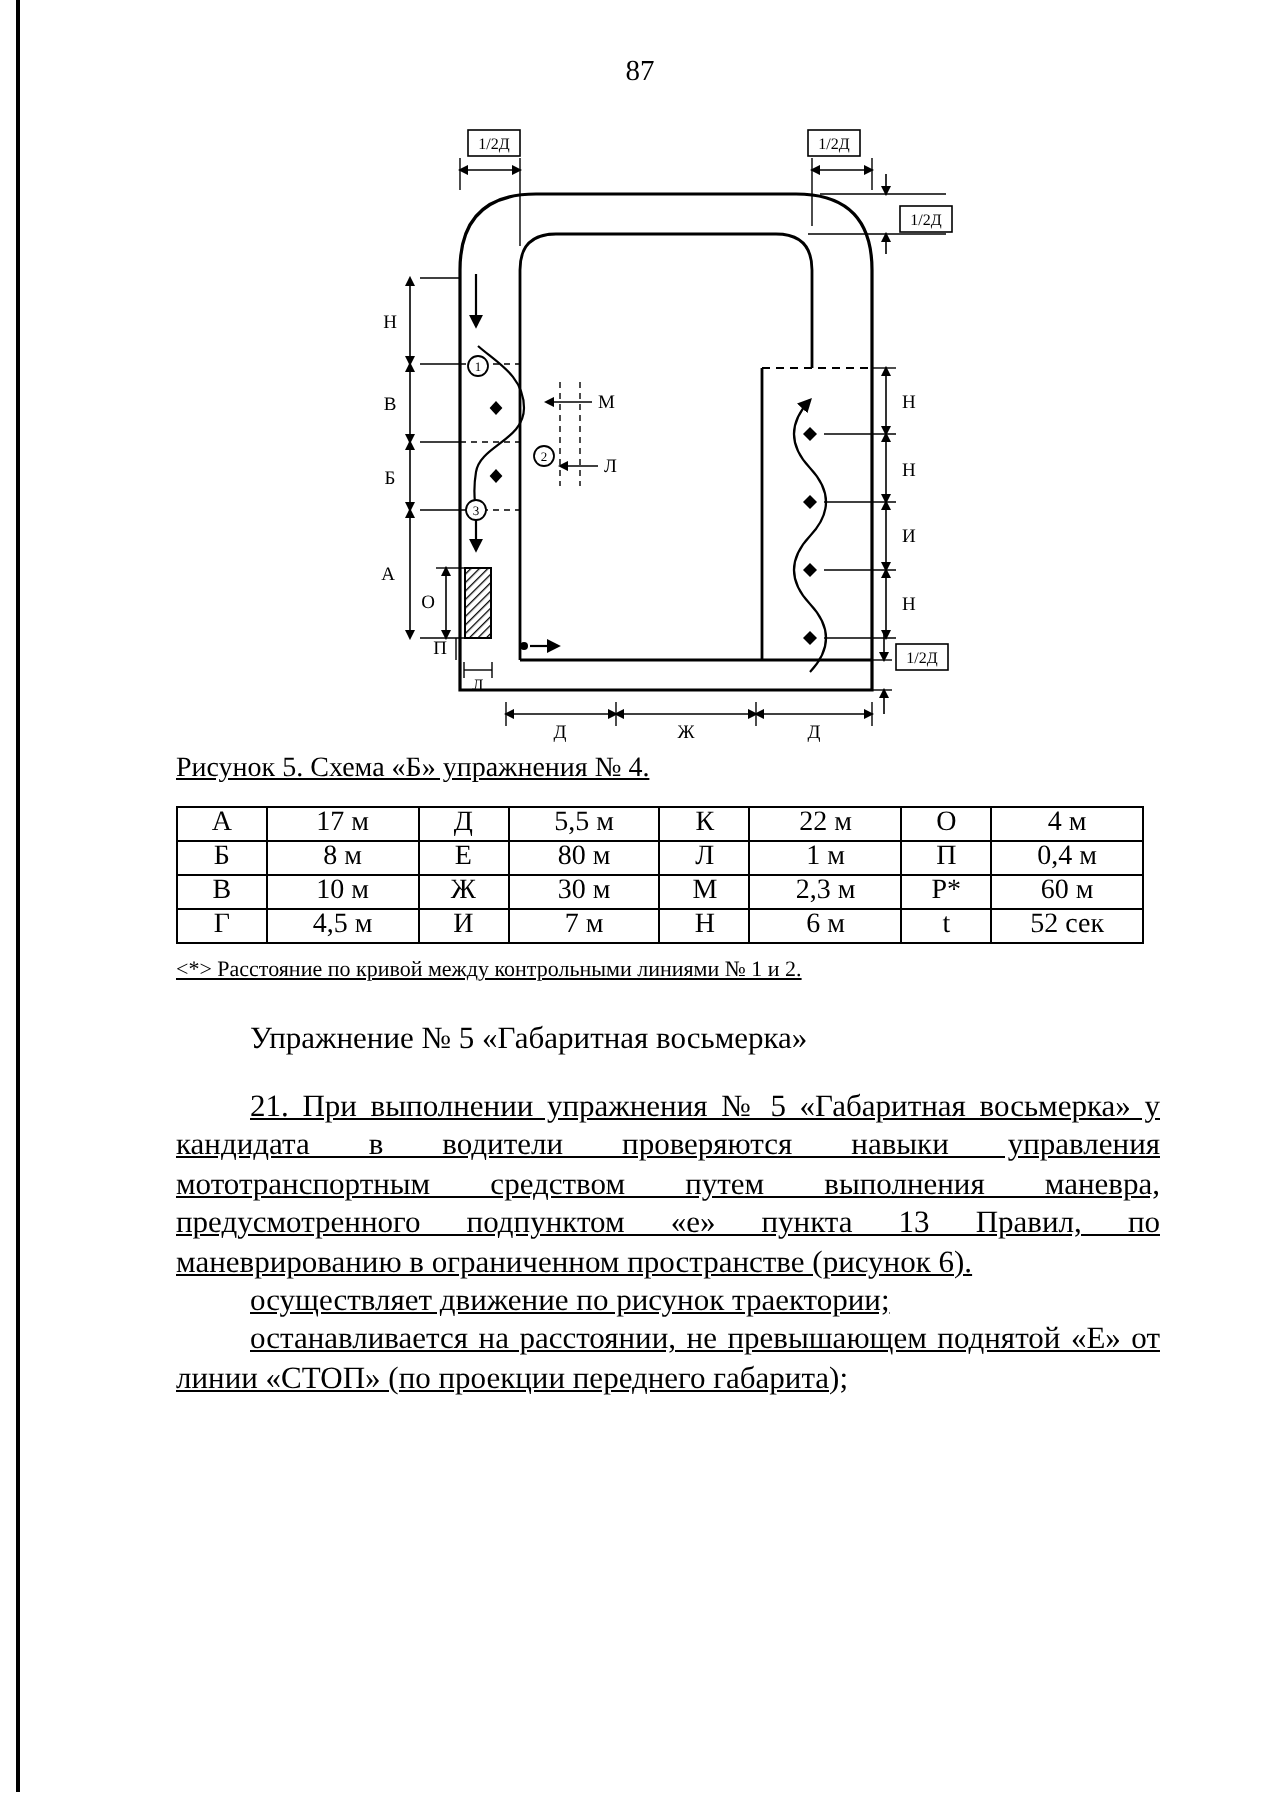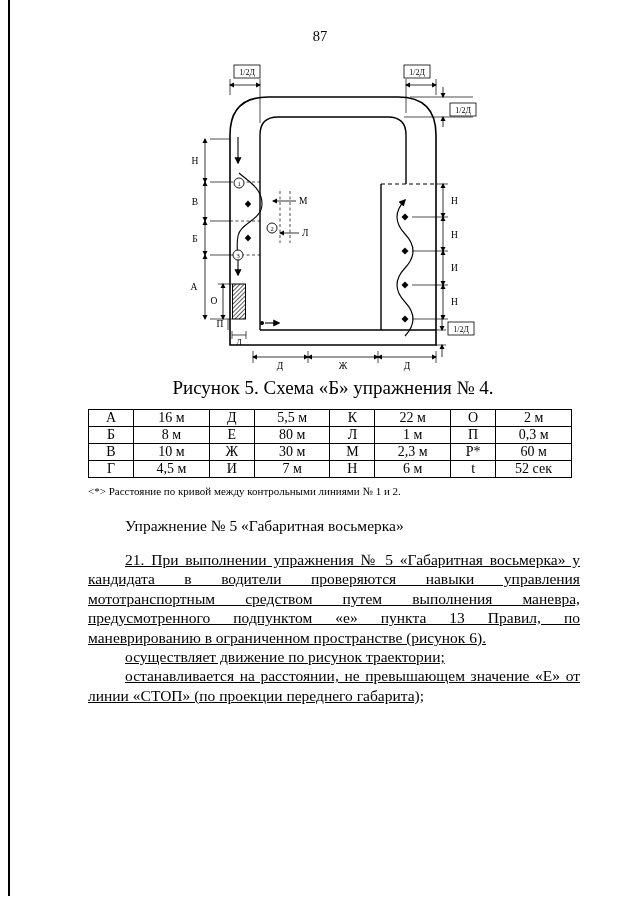--- a/index.html
+++ b/index.html
@@ -2,28 +2,28 @@
 <html><head>
 <meta charset="utf-8">
 <style>
   * { margin:0; padding:0; box-sizing:border-box; }
   html,body { width:640px; height:905px; background:#fff; color:#000;
               font-family:"Liberation Serif", serif; }
   .page { position:relative; width:640px; height:896px; overflow:hidden; }
   .frame { position:absolute; left:8px; top:0; width:630px; height:898px;
            border-left:2px solid #000; border-bottom:2px solid #000; pointer-events:none; }
   .page-number { text-align:center; margin-top:28px; font-size:14.5px; }
-  .figure-wrap { margin-top:12px; }
+  .figure-wrap { margin-top:12px;text-decoration:underline; }
   .figure-svg { display:block; margin-left:178px; }
-  .figure-caption { text-align:center; font-size:19px; margin:2px 62px 0 88px; }
+  .figure-caption { text-align:left; font-size:14px; margin:2px 62px 0 88px; }
   .content { margin-left:88px; margin-right:60px; }
   table.dim-table { border-collapse:collapse; margin-top:10px; width:484px; }
   .dim-table td { border:1px solid #000; text-align:center; font-size:14px;
                   height:17px; padding:0 2px; }
-  .footnote { font-size:11px; margin-top:7px; }
+  .footnote { font-size:11px; margin-top:7px;text-decoration:underline; }
   .heading { font-size:15.5px; font-weight:normal; margin-top:20px; margin-bottom:15px;
              text-indent:37px; }
   .para { font-size:15.5px; line-height:19.4px; text-align:justify; text-indent:37px;text-decoration:underline; }
   svg text { font-family:"Liberation Serif", serif; fill:#000; }
 </style>
 </head>
 <body>
 
 <div class="page">
   <div class="frame"></div>
@@ -193,37 +193,37 @@
         <col style="width:45px">
           <col style="width:76px">
         <col style="width:45px">
           <col style="width:76px">
         <col style="width:45px">
           <col style="width:76px">
       </colgroup>
       <tbody>
         <tr>
           <td>А</td>
-          <td>16 м</td>
+          <td>17 м</td>
           <td>Д</td>
           <td>5,5 м</td>
           <td>К</td>
           <td>22 м</td>
           <td>О</td>
-          <td>2 м</td>
+          <td>4 м</td>
         </tr>
         <tr>
           <td>Б</td>
           <td>8 м</td>
           <td>Е</td>
           <td>80 м</td>
           <td>Л</td>
           <td>1 м</td>
           <td>П</td>
-          <td>0,3 м</td>
+          <td>0,4 м</td>
         </tr>
         <tr>
           <td>В</td>
           <td>10 м</td>
           <td>Ж</td>
           <td>30 м</td>
           <td>М</td>
           <td>2,3 м</td>
           <td>Р*</td>
           <td>60 м</td>
@@ -240,15 +240,15 @@
         </tr>
       </tbody>
     </table>
 
     <div class="footnote">&lt;*&gt; Расстояние по кривой между контрольными линиями № 1 и 2.</div>
 
     <div class="heading">Упражнение № 5 «Габаритная восьмерка»</div>
 
     <p class="para">21. При выполнении упражнения № 5 «Габаритная восьмерка» у кандидата в водители проверяются навыки управления мототранспортным средством путем выполнения маневра, предусмотренного подпунктом «е» пункта 13 Правил, по маневрированию в ограниченном пространстве (рисунок 6).</p>
     <p class="para">осуществляет движение по рисунок траектории;</p>
-    <p class="para">останавливается на расстоянии, не превышающем значение «Е» от линии «СТОП» (по проекции переднего габарита);</p>
+    <p class="para">останавливается на расстоянии, не превышающем поднятой «Е» от линии «СТОП» (по проекции переднего габарита);</p>
   </div>
 </div>
 
 </body></html>

